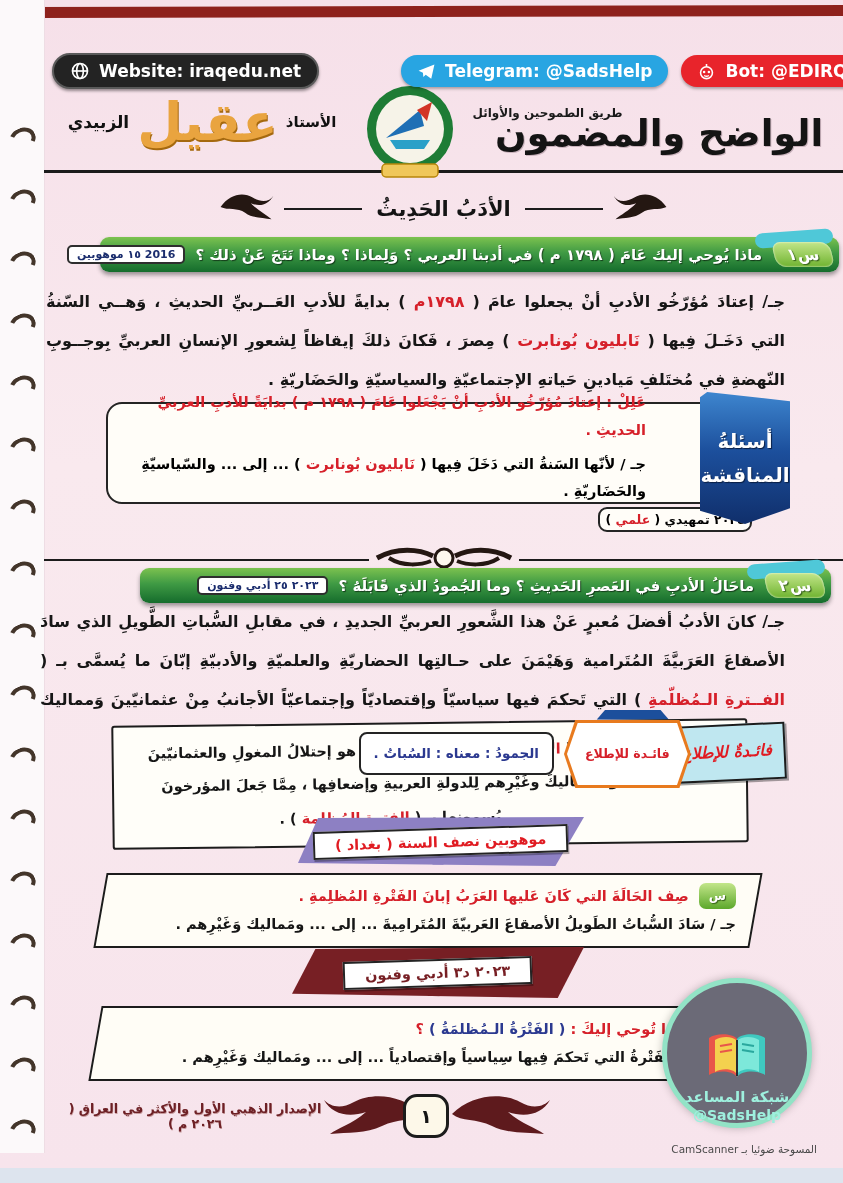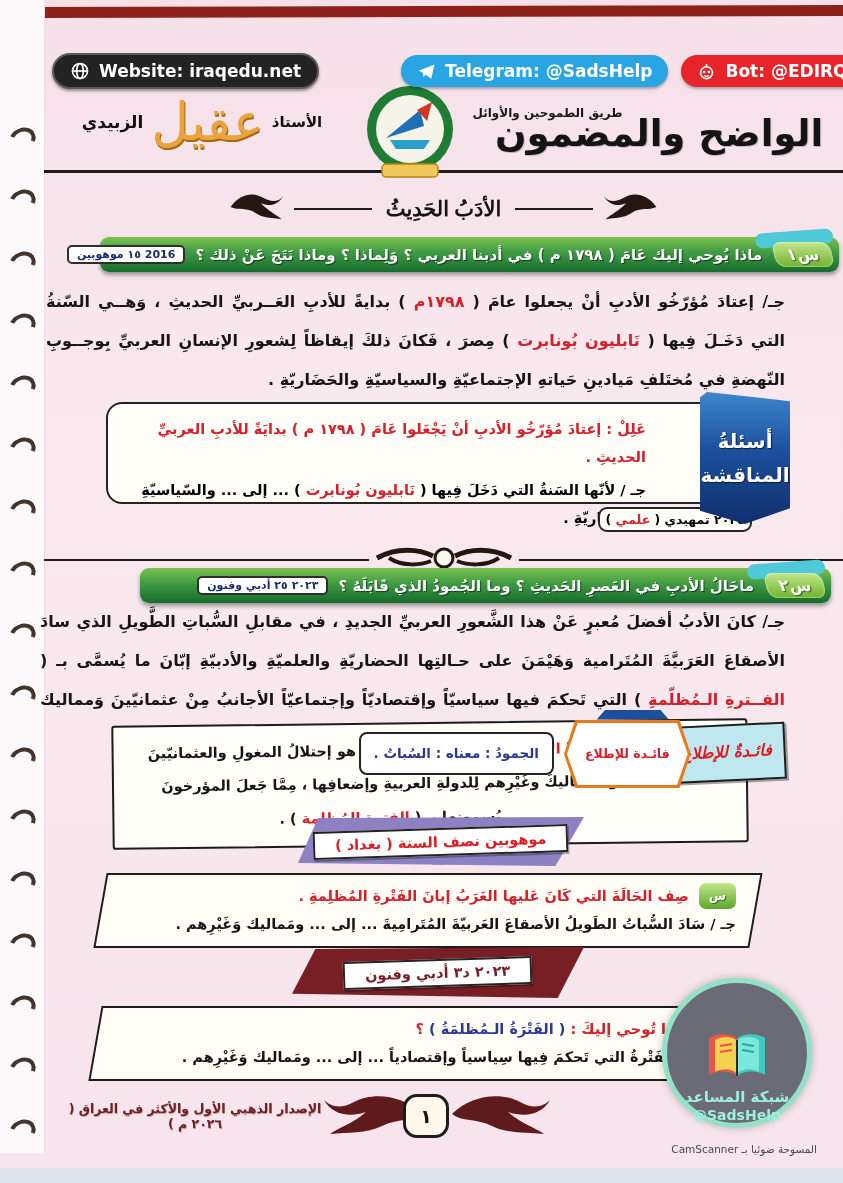--- a/index.html
+++ b/index.html
@@ -17,27 +17,27 @@
   .pill.web{background:#232323;border:2px solid #5a5a5a;box-shadow:0 2px 3px rgba(0,0,0,.4);}
   .pill.tg{background:#28a5e2;margin-left:82px;box-shadow:0 2px 3px rgba(0,0,0,.3);}
   .pill.bot{background:#e8242b;margin-left:13px;box-shadow:0 2px 3px rgba(0,0,0,.3);}
   .pill svg{display:block;}
   
   .tagline{position:absolute;top:106px;left:455px;width:185px;text-align:center;font-size:12px;font-weight:bold;color:#1a1a1a;direction:rtl;}
   .brand-title{position:absolute;top:112px;right:8px;width:352px;text-align:center;font-size:37px;font-weight:bold;color:#141414;direction:rtl;white-space:nowrap;text-shadow:1px 1px 0 #c9b2bc;}
   .school-logo{position:absolute;top:82px;left:356px;z-index:2;}
   .teacher{position:absolute;top:96px;left:52px;width:300px;display:flex;direction:rtl;align-items:center;justify-content:center;gap:8px;}
   .teacher .prefix{font-size:15px;font-weight:bold;color:#111;}
-  .teacher .name{font-size:52px;font-weight:normal;color:#e9a43f;text-shadow:1px 2px 0 #a5690f;line-height:1;}
+  .teacher .name{font-size:52px;font-weight:bold;color:#e9a43f;text-shadow:1px 2px 0 #a5690f;line-height:1;}
   .teacher .surname{font-size:17px;font-weight:bold;color:#111;}
   .hr1{position:absolute;top:170px;left:44px;right:0;height:3px;background:#1b1b1b;}
   
   .lesson{position:absolute;top:190px;left:44px;right:0;display:flex;align-items:center;justify-content:center;gap:8px;direction:rtl;}
   .lesson .line{width:78px;height:2.5px;background:#1b1b1b;}
-  .lesson .title{font-size:21px;font-weight:bold;color:#141414;padding:0 6px;font-family:Liberation Serif, serif;}
+  .lesson .title{font-size:21px;font-weight:bold;color:#141414;padding:0 6px;}
   
   .qbar{position:absolute;height:35px;display:flex;align-items:center;direction:rtl;padding:0 7px;border-radius:9px;background:linear-gradient(180deg,#7cc24f 0%,#3f9a44 45%,#156c2c 100%);box-shadow:0 3px 4px rgba(40,40,40,.45);z-index:1;}
   .qbar::before{content:"";position:absolute;top:-6px;right:6px;width:78px;height:15px;background:#4fc8d8;border-radius:8px;transform:rotate(-4deg);z-index:-1;}
   .qtab{background:linear-gradient(180deg,#c3e68a,#6fb330);color:#fff;font-weight:bold;font-size:16px;padding:3px 13px;border-radius:9px;transform:skewX(14deg);margin-left:12px;text-shadow:1px 1px 1px #38641b;box-shadow:inset 0 0 2px #fff;}
   .qtext{color:#fff;font-weight:bold;font-size:15px;text-shadow:1px 1px 1px rgba(0,0,0,.55);white-space:nowrap;}
   .qtext.grow{flex:1;}
   .qbadge{background:#fff;border:2px solid #2e2e2e;border-radius:5px;color:#1b2d6e;font-weight:bold;font-size:11px;padding:1px 8px;white-space:nowrap;margin-right:10px;}
   .qspacer{flex:1;}
   #qbar1{top:237px;left:100px;right:4px;}
   #qbar2{top:568px;left:140px;right:12px;}
@@ -48,21 +48,21 @@
   .seg-red{color:#d6202a;}
   .seg-blue{color:#2b3990;}
   
   .hexwrap{display:inline-flex;align-items:center;gap:10px;margin-right:16px;vertical-align:-8px;position:relative;}
   .hexwrap::before{content:"";position:absolute;top:-10px;right:22px;width:72px;height:10px;background:#1c4f9c;clip-path:polygon(12% 0,88% 0,100% 100%,0 100%);}
   .hexwrap::after{content:"";position:absolute;bottom:-10px;right:30px;width:72px;height:10px;background:#1c4f9c;clip-path:polygon(0 0,100% 0,88% 100%,12% 100%);}
   .hex-outer{clip-path:polygon(9% 0,91% 0,100% 50%,91% 100%,9% 100%,0 50%);background:#e87a1e;padding:3px;display:inline-block;position:relative;z-index:1;}
   .hex-inner{clip-path:polygon(9% 0,91% 0,100% 50%,91% 100%,9% 100%,0 50%);background:#fff;color:#d6202a;font-weight:bold;font-size:12.5px;padding:16px 18px;display:block;white-space:nowrap;}
   .note{background:#fff;border:2px solid #242424;border-radius:8px;padding:3px 13px;color:#2b3990;font-weight:bold;font-size:13.5px;white-space:nowrap;position:relative;z-index:1;}
   
-  .discussion{position:absolute;top:402px;left:106px;width:642px;height:102px;background:#fffdf8;border:2.5px solid #242424;border-radius:16px;direction:rtl;box-sizing:border-box;padding:12px 100px 23px 16px;display:flex;flex-direction:column;justify-content:flex-start;gap:6px;font-size:14.5px;font-weight:bold;line-height:1.9;}
+  .discussion{position:absolute;top:402px;left:106px;width:642px;height:102px;background:#fffdf8;border:2.5px solid #242424;border-radius:16px;direction:rtl;box-sizing:border-box;padding:12px 100px 23px 16px;display:flex;flex-direction:column;justify-content:center;gap:6px;font-size:14.5px;font-weight:bold;line-height:1.9;}
   .ribbon{position:absolute;top:392px;left:700px;width:90px;height:132px;background:linear-gradient(180deg,#3e86cf 0%,#1c4f9c 45%,#102f6b 100%);clip-path:polygon(0 4%,8% 0,100% 7%,100% 88%,50% 100%,0 90%);display:flex;flex-direction:column;align-items:center;justify-content:center;gap:10px;color:#fff;font-weight:bold;font-size:20px;z-index:2;text-shadow:1px 1px 1px #0a1f44;}
   .badge2024{position:absolute;top:507px;left:598px;width:150px;background:#fffdf8;border:2px solid #242424;border-radius:9px;text-align:center;font-size:12.5px;font-weight:bold;padding:3px 0;direction:rtl;}
   
   .divider2{position:absolute;top:545px;left:44px;right:0;display:flex;align-items:center;justify-content:center;}
   .divider2 .dline{flex:1;height:2px;background:#1b1b1b;}
   
   .benefit{position:absolute;top:722px;left:112px;width:636px;background:#fffef9;border:2.5px solid #1c1c1c;border-radius:3px;transform:rotate(-.7deg);direction:rtl;box-sizing:border-box;padding:10px 96px 10px 16px;font-size:14.5px;font-weight:bold;line-height:2.3;text-align:center;color:#161616;}
   .benefit-label{position:absolute;top:4px;right:-40px;background:#bfe7f0;border:2.5px solid #1c1c1c;padding:8px 12px;color:#e01b22;font-weight:bold;font-size:16px;font-style:italic;transform:rotate(-2deg);white-space:nowrap;box-shadow:2px 2px 0 rgba(0,0,0,.35);}
   
   .banner{position:absolute;display:flex;align-items:center;justify-content:center;}

